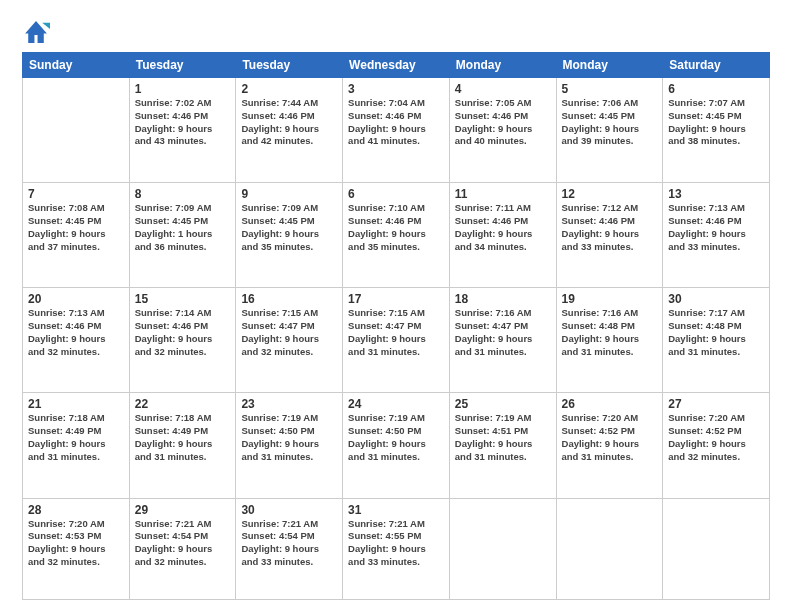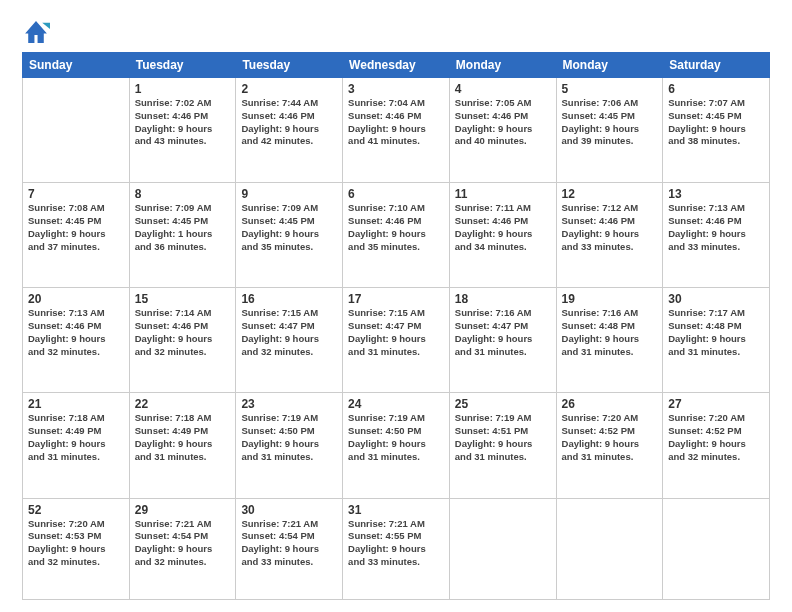--- a/index.html
+++ b/index.html
@@ -362,21 +362,21 @@
         <span class="day-num">27</span>
         <div class="day-info">
           <span>Sunrise: 7:20 AM</span><br>
           <span>Sunset: 4:52 PM</span><br>
           <span>Daylight: 9 hours and 32 minutes.</span>
         </div>
       </td>
         </tr>
         <tr>
           <td>
-        <span class="day-num">52</span>
+        <span class="day-num">28</span>
         <div class="day-info">
           <span>Sunrise: 7:20 AM</span><br>
           <span>Sunset: 4:53 PM</span><br>
           <span>Daylight: 9 hours and 32 minutes.</span>
         </div>
       </td>
           <td>
         <span class="day-num">29</span>
         <div class="day-info">
           <span>Sunrise: 7:21 AM</span><br>

